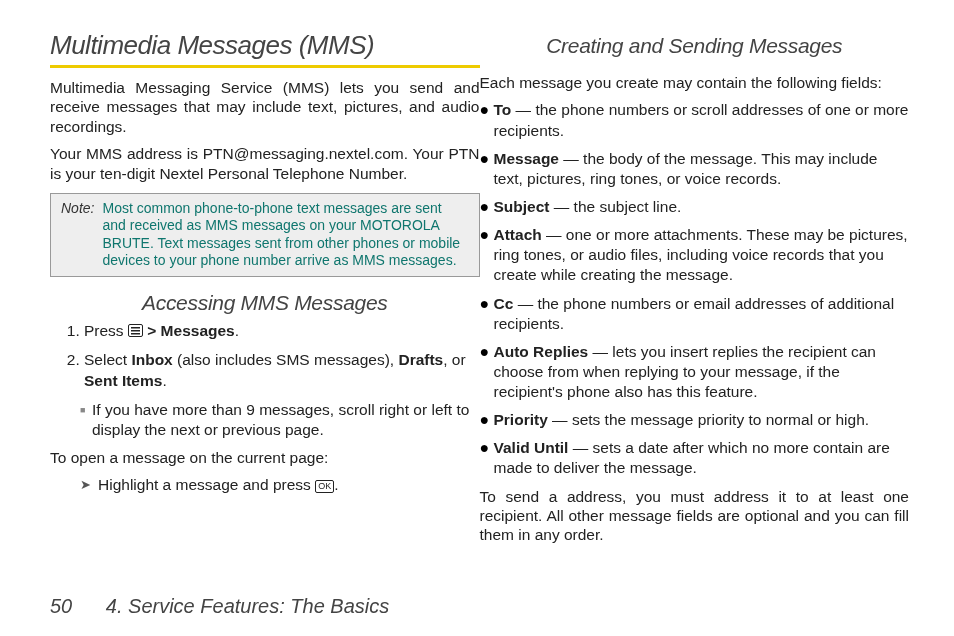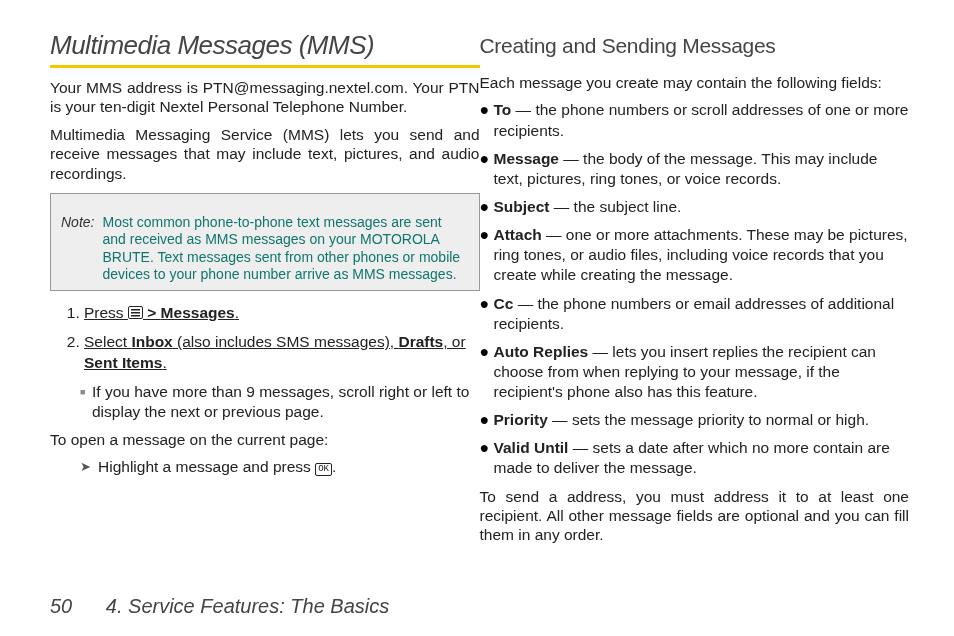--- a/index.html
+++ b/index.html
@@ -30,37 +30,39 @@
     margin: 0 0 4px 0;
     color: #444;
     letter-spacing: -0.5px;
   }
   .rule {
     border: none;
     border-top: 3px solid #eecb00;
     margin: 0 0 10px 0;
   }
   h2 {
+    font-style: italic;
     font-weight: normal;
     font-size: 21px;
     margin: 14px 0 6px 0;
     color: #444;
     letter-spacing: -0.3px;
+    text-align: center;
   }
   p {
     font-size: 15.5px;
     line-height: 1.25;
     margin: 8px 0;
     color: #222;
     text-align: justify;
   }
   .note-box {
     border: 1px solid #999;
     background: #eee;
-    padding: 20px 10px 6px 10px;
+    padding: 6px 10px 6px 10px;
     margin: 10px 0 12px 0;
     display: flex;
     font-size: 14px;
     line-height: 1.25;
   }
   .note-label {
     font-style: italic;
     color: #333;
     flex: 0 0 auto;
     margin-right: 8px;
@@ -70,21 +72,20 @@
     color: #0f766e;
   }
   ol {
     margin: 6px 0 6px 0;
     padding-left: 34px;
     font-size: 15.5px;
     line-height: 1.35;
   }
   ol li {
     margin-bottom: 8px;
-    text-decoration: underline;
   }
   .sub-bullet {
     display: flex;
     margin: 6px 0 6px 30px;
     font-size: 15.5px;
     line-height: 1.3;
   }
   .sub-bullet .sq {
     flex: 0 0 12px;
     color: #888;
@@ -140,21 +141,21 @@
     background:
       linear-gradient(#222,#222) 2px 2px/9px 1.5px no-repeat,
       linear-gradient(#222,#222) 2px 5px/9px 1.5px no-repeat,
       linear-gradient(#222,#222) 2px 8px/9px 1.5px no-repeat;
   }
   .ok-icon {
     display: inline-block;
     border: 1px solid #222;
     border-radius: 2px;
     font-size: 9px;
-    font-family: Liberation Mono, monospace;
+    font-family: Liberation Sans, sans-serif;
     line-height: 11px;
     height: 11px;
     padding: 0 2px;
     position: relative;
     top: -1px;
   }
   .footer {
     position: absolute;
     left: 50px;
     bottom: 18px;
@@ -168,28 +169,29 @@
   }
 </style>
 </head>
 <body>
 
 <div class="page">
 
   <div class="col">
     <h1>Multimedia Messages (MMS)</h1>
     <hr class="rule">
+    <p>Multimedia Messaging Service (MMS) lets you send and receive messages that may include text, pictures, and audio recordings.</p>
     <p>Your MMS address is PTN@messaging.nextel.com. Your PTN is your ten-digit Nextel Personal Telephone Number.</p>
-    <p>Multimedia Messaging Service (MMS) lets you send and receive messages that may include text, pictures, and audio recordings.</p>
 
     <div class="note-box">
       <div class="note-label">Note:</div>
       <div class="note-text">Most common phone-to-phone text messages are sent and received as MMS messages on your MOTOROLA BRUTE. Text messages sent from other phones or mobile devices to your phone number arrive as MMS messages.</div>
     </div>
 
+    <h2>Accessing MMS Messages</h2>
 
     <ol>
       <li>
         <span>Press </span><span class="menu-icon"></span><span class="caret"> &gt; </span><span class="b">Messages</span><span>.</span>
       </li>
       <li>
         <span>Select </span><span class="b">Inbox</span><span> (also includes SMS messages), </span><span class="b">Drafts</span><span>, or </span><span class="b">Sent Items</span><span>.</span>
       </li>
     </ol>
 

